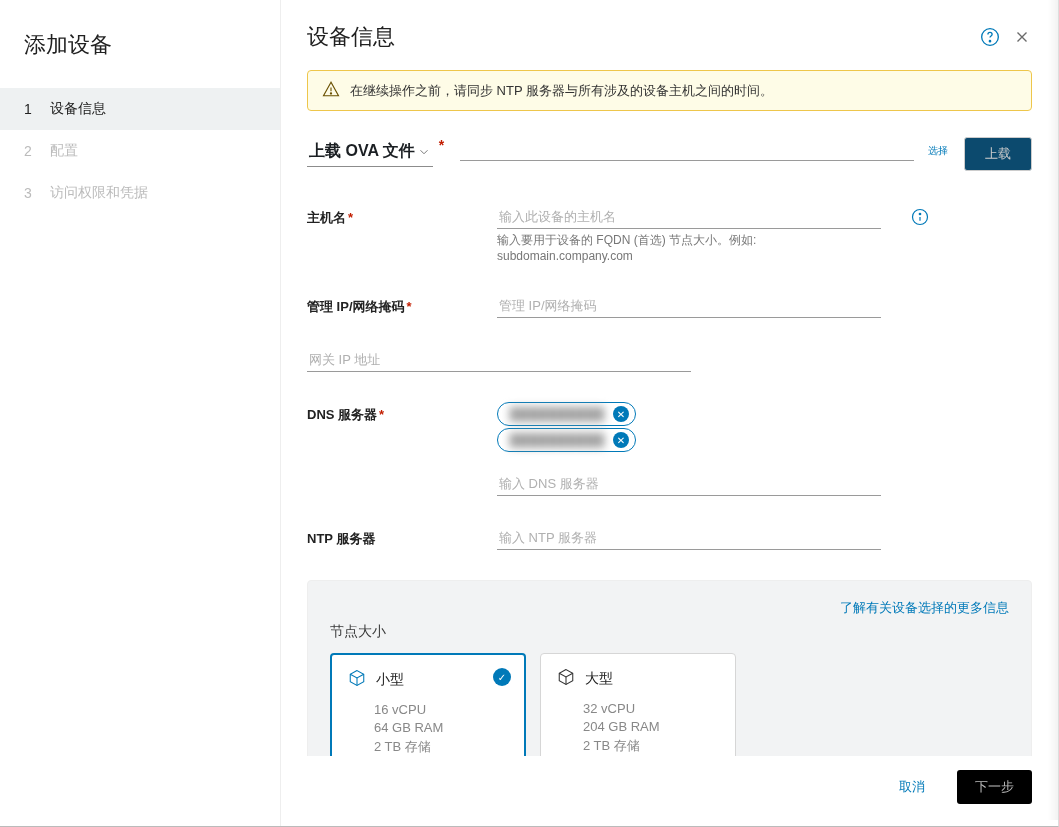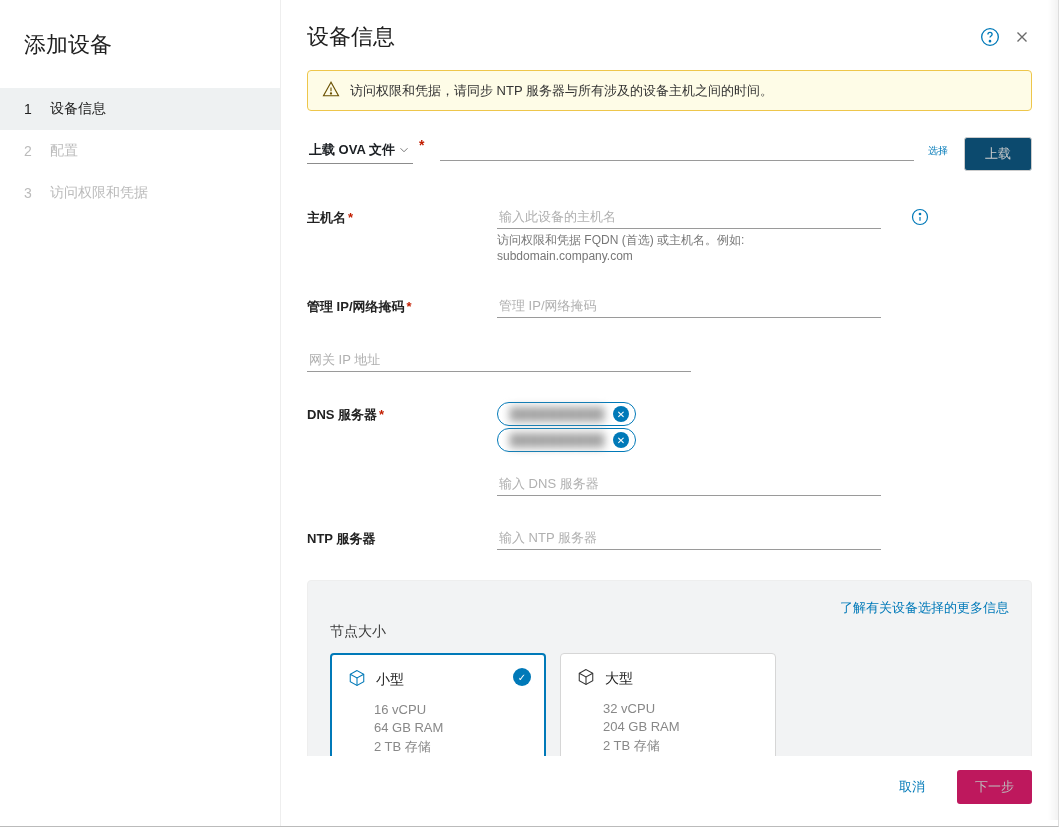--- a/index.html
+++ b/index.html
@@ -25,21 +25,21 @@
     .help svg { stroke:#0079b8;}
     .close svg { stroke:#6a6a6a;}
     
     
     .body { flex:1; padding: 0 26px 12px; overflow-y: auto; }
     .alert { display:flex; align-items:center; gap: 10px; background:#fefce7; border:1px solid #eec64b; border-radius:4px; padding: 9px 14px; font-size: 13px; color:#333; margin-bottom: 26px;}
     .alert .warn { color:#6a5000;}
     
     
     .row { display:flex; align-items:flex-start; gap: 16px; margin-bottom: 34px;}
-    .ova-select { display:flex; align-items:center; gap: 2px; border-bottom: 1px solid #8c8c8c; padding: 4px 2px; font-weight:600; font-size:13px;}
+    .ova-select { display:flex; align-items:center; gap: 2px; border-bottom: 1px solid #8c8c8c; padding: 4px 2px; font-weight:600; font-size:16px;}
     .chev { display:inline-flex; width:14px; height:14px;}
     .req { color:#c21d00; margin-left:6px; font-weight:600;}
     .path-input { flex:1; min-width: 0;}
     .select-link { color:#0079b8; font-size:10px; cursor:pointer; align-self: flex-end; padding-bottom:3px;}
     .upload-btn { border:1px solid #ccc; background:#0c4a6e; color:#ccc; padding: 7px 20px; border-radius:3px; font-size:13px; cursor:not-allowed;}
     
     
     .field { display:flex; margin-bottom: 30px; gap: 16px;}
     .field-label { width: 174px; font-weight:600; font-size:13px; color:#222; padding-top:4px;}
     .field-body { flex:1; max-width: 384px;}
@@ -53,34 +53,34 @@
     .chip { display:flex; align-items:center; gap:8px; border:1px solid #0079b8; border-radius:14px; padding: 3px 6px 3px 12px; font-size:12px; color:#333;}
     .chip .blur { filter: blur(4px); letter-spacing:1px; color:#999;}
     .chip-x { width:16px; height:16px; border-radius:50%; background:#0079b8; color:#fff; display:flex; align-items:center; justify-content:center; font-size:10px; cursor:pointer;}
     
     
     .node-box { background:#f2f3f4; border:1px solid #eee; border-radius:4px; padding: 18px 22px 26px; margin-top: 6px;}
     .node-link { text-align:right; margin-bottom: 6px;}
     .node-link a { color:#0079b8; font-size:13px; cursor:pointer; text-decoration:none;}
     .node-label { font-size:14px; color:#3a3a3a; margin-bottom: 12px;}
     .cards { display:flex; gap: 14px;}
-    .card { background:#fff; border:1px solid #d6d6d6; border-radius:4px; width: 216px; padding: 14px 16px 24px; position:relative; cursor:pointer;}
+    .card { background:#fff; border:1px solid #d6d6d6; border-radius:4px; width: 196px; padding: 14px 16px 24px; position:relative; cursor:pointer;}
     .card.selected { border:2px solid #0079b8;}
     .card-head { display:flex; align-items:center; gap:10px; margin-bottom:12px;}
     .cube { color:#0079b8;}
     .card.unselected .cube { color:#333;}
     .card-title { font-size:14px; font-weight:400; color:#222;}
     .check { position:absolute; top:13px; right:13px; width:18px; height:18px; border-radius:50%; background:#0079b8; color:#fff; display:flex; align-items:center; justify-content:center; font-size:10px;}
     .card .spec { font-size:13px; color:#888; margin-left: 26px; margin-bottom: 3px;}
     
     
     .footer { padding: 14px 26px 22px; display:flex; justify-content:flex-end; gap: 14px; border-top: 0px solid #eee;}
     .btn { border:none; background:none; padding: 8px 18px; border-radius:3px; font-size:13px; cursor:pointer;}
     .btn-cancel { color:#0079b8;}
-    .btn-next { background:#be185d; color:#bbb; cursor:not-allowed;}
+    .btn-next { background:#000000; color:#bbb; cursor:not-allowed;}
     
     .chips-container { margin-bottom: 20px;}
   </style>
 </head>
 <body>
 
 <div class="modal">
 
   <div class="sidebar">
     <div class="sidebar-title">添加设备</div>
@@ -119,21 +119,21 @@
 
     <div class="body">
       <div class="alert">
         <span class="warn">
           <svg width="18" height="18" viewBox="0 0 24 24" fill="none" stroke="#6a5000" stroke-width="1.5">
               <path d="M12 3 2 21h20L12 3z"></path>
               <path d="M12 10v5"></path>
               <circle cx="12" cy="18" r="0.8" fill="#6a5000"></circle>
             </svg>
         </span>
-        <span>访问权限和凭据，请同步 NTP 服务器与所有涉及的设备主机之间的时间。</span>
+        <span>在继续操作之前，请同步 NTP 服务器与所有涉及的设备主机之间的时间。</span>
       </div>
 
       <div class="row">
         <div style="display:flex; align-items:flex-start;">
           <div class="ova-select">
             <span>上载 OVA 文件</span>
             <span class="chev">
               <svg width="14" height="14" viewBox="0 0 24 24" fill="none" stroke="#666" stroke-width="1.5">
                   <path d="M6 9l6 6 6-6"></path>
                 </svg>
@@ -145,21 +145,21 @@
           <input class="text-input" style="flex: 1 1 0%;">
           <span class="select-link">选择</span>
         </div>
         <button class="upload-btn">上载</button>
       </div>
 
       <div class="field">
         <div class="field-label"><span>主机名</span><span class="req" style="margin-left:2px;">*</span></div>
         <div class="field-body">
           <input class="text-input" placeholder="输入此设备的主机名" style="">
-          <div class="helper">访问权限和凭据 FQDN (首选) 或主机名。例如: subdomain.company.com</div>
+          <div class="helper">输入要用于设备的 FQDN (首选) 节点大小。例如: subdomain.company.com</div>
         </div>
         <span class="info-icon">
           <svg width="18" height="18" viewBox="0 0 24 24" fill="none" stroke="#0079b8" stroke-width="1.6">
               <circle cx="12" cy="12" r="10"></circle>
               <circle cx="12" cy="8" r="1" fill="#0079b8"></circle>
               <path d="M12 12v5"></path>
             </svg>
         </span>
       </div>
 

